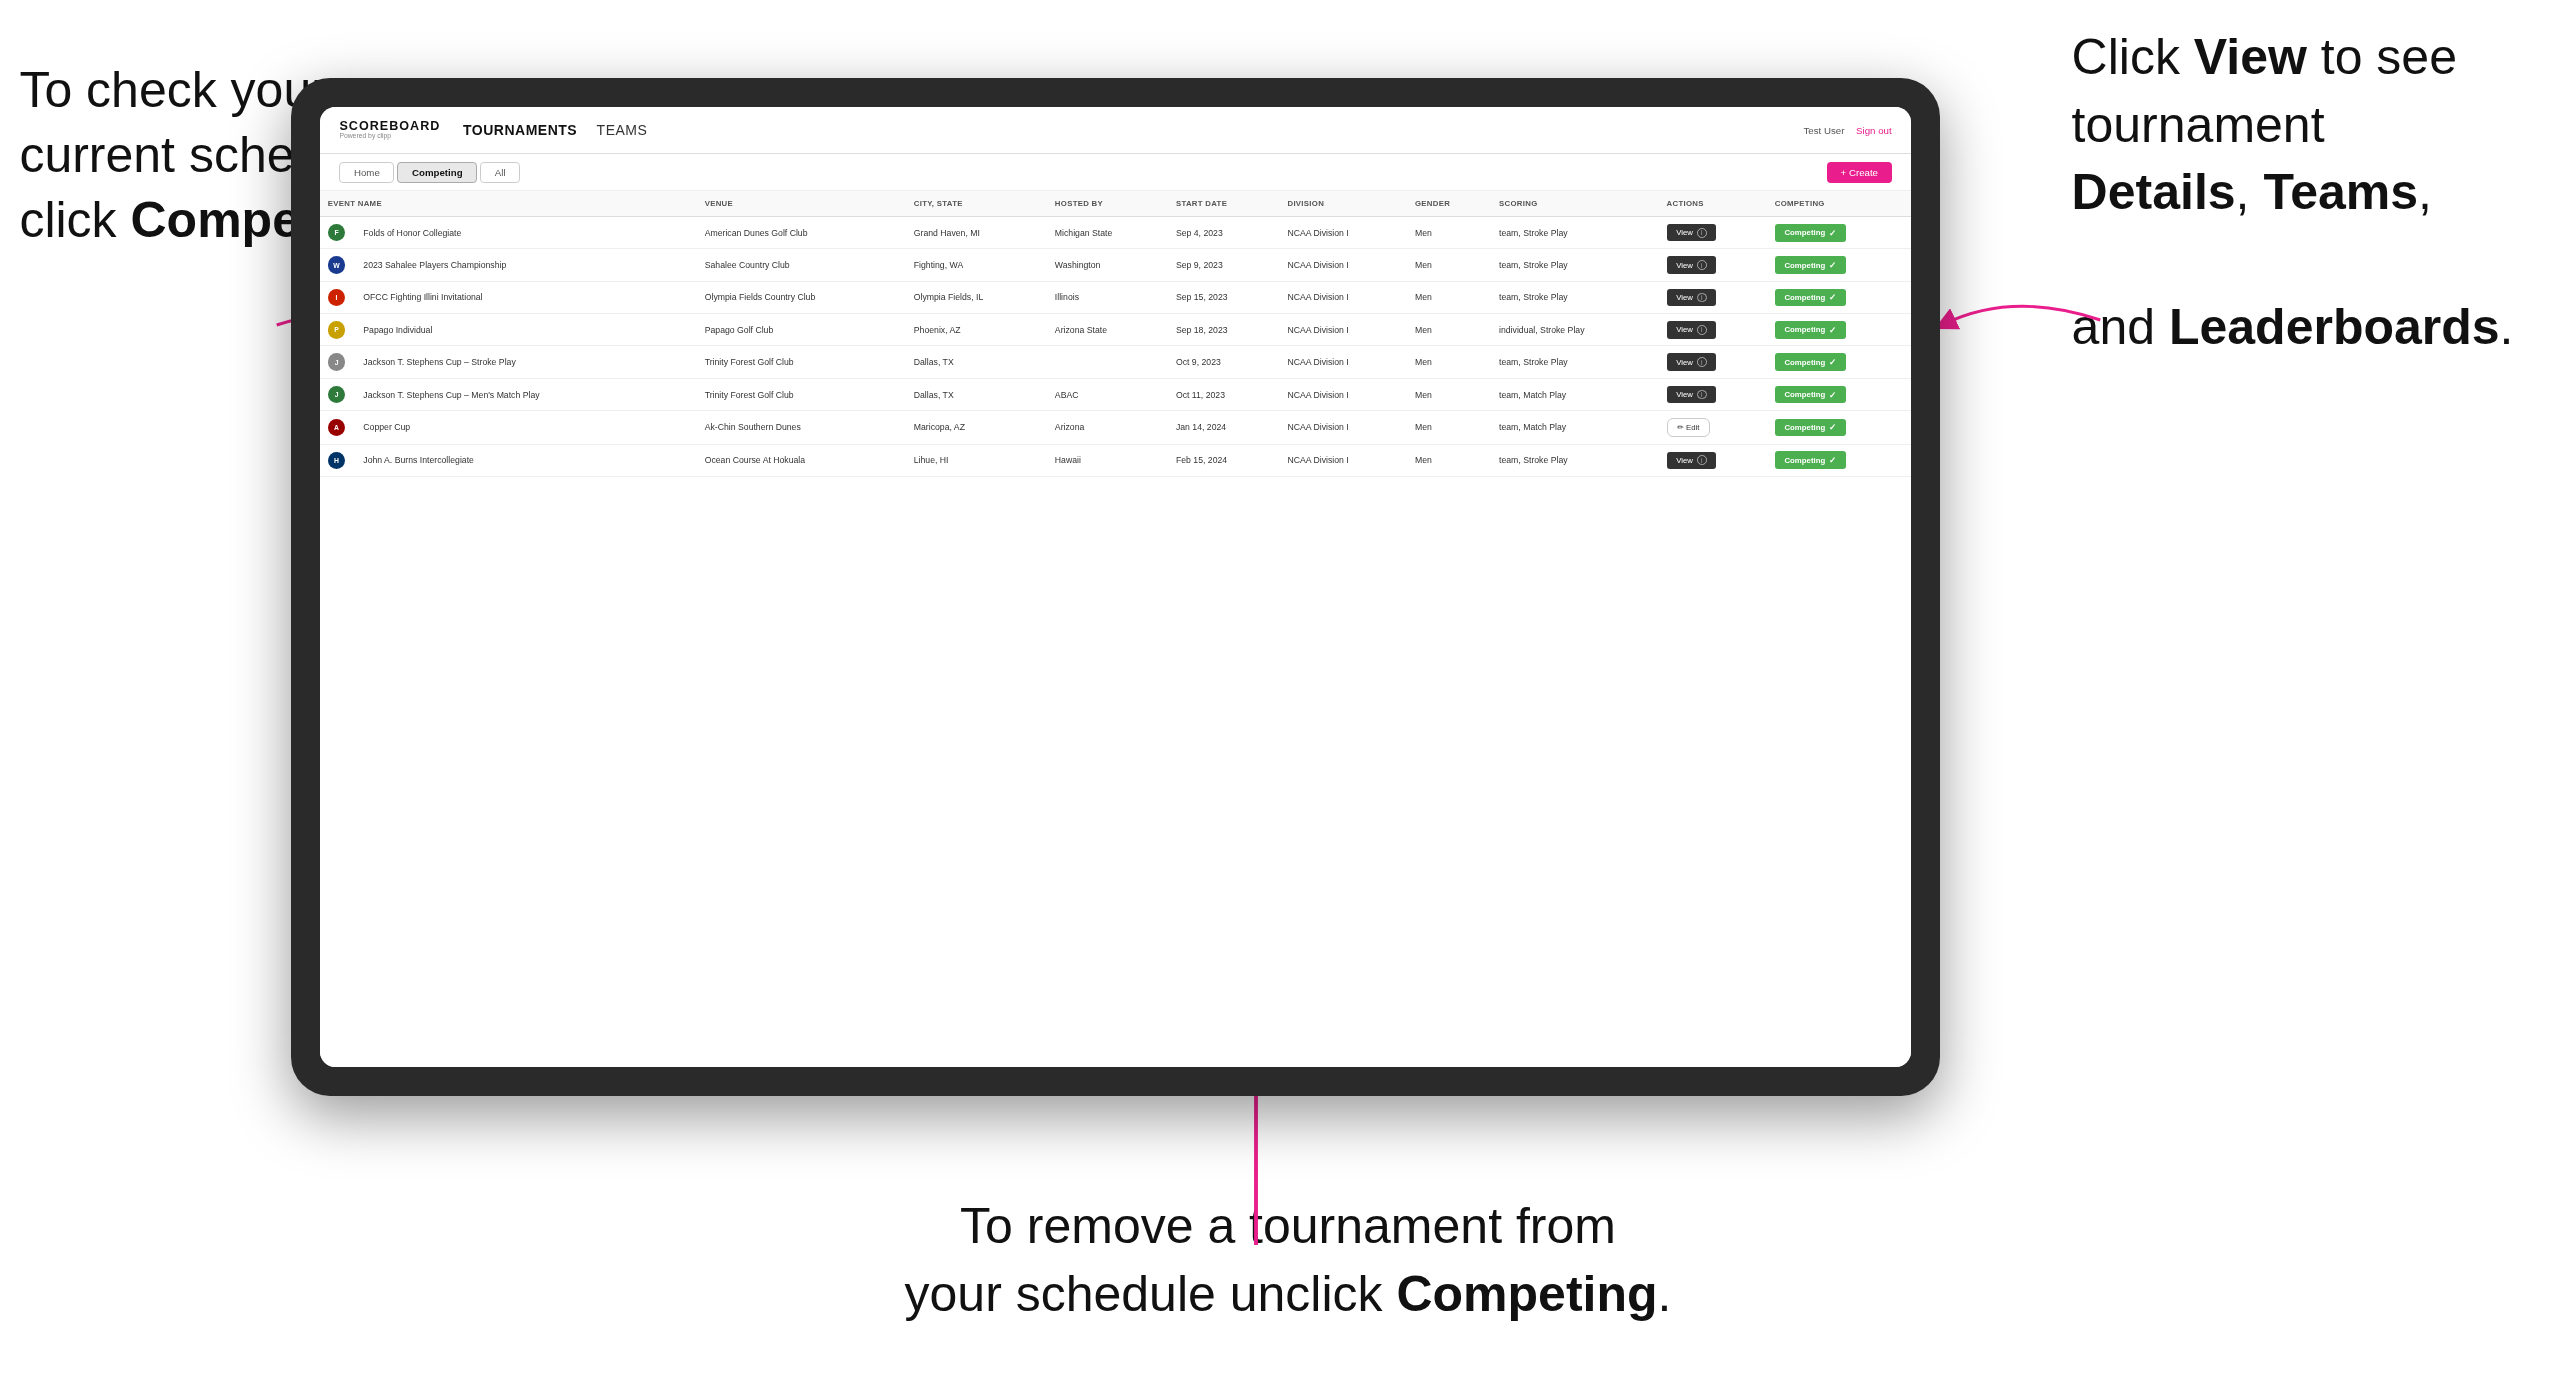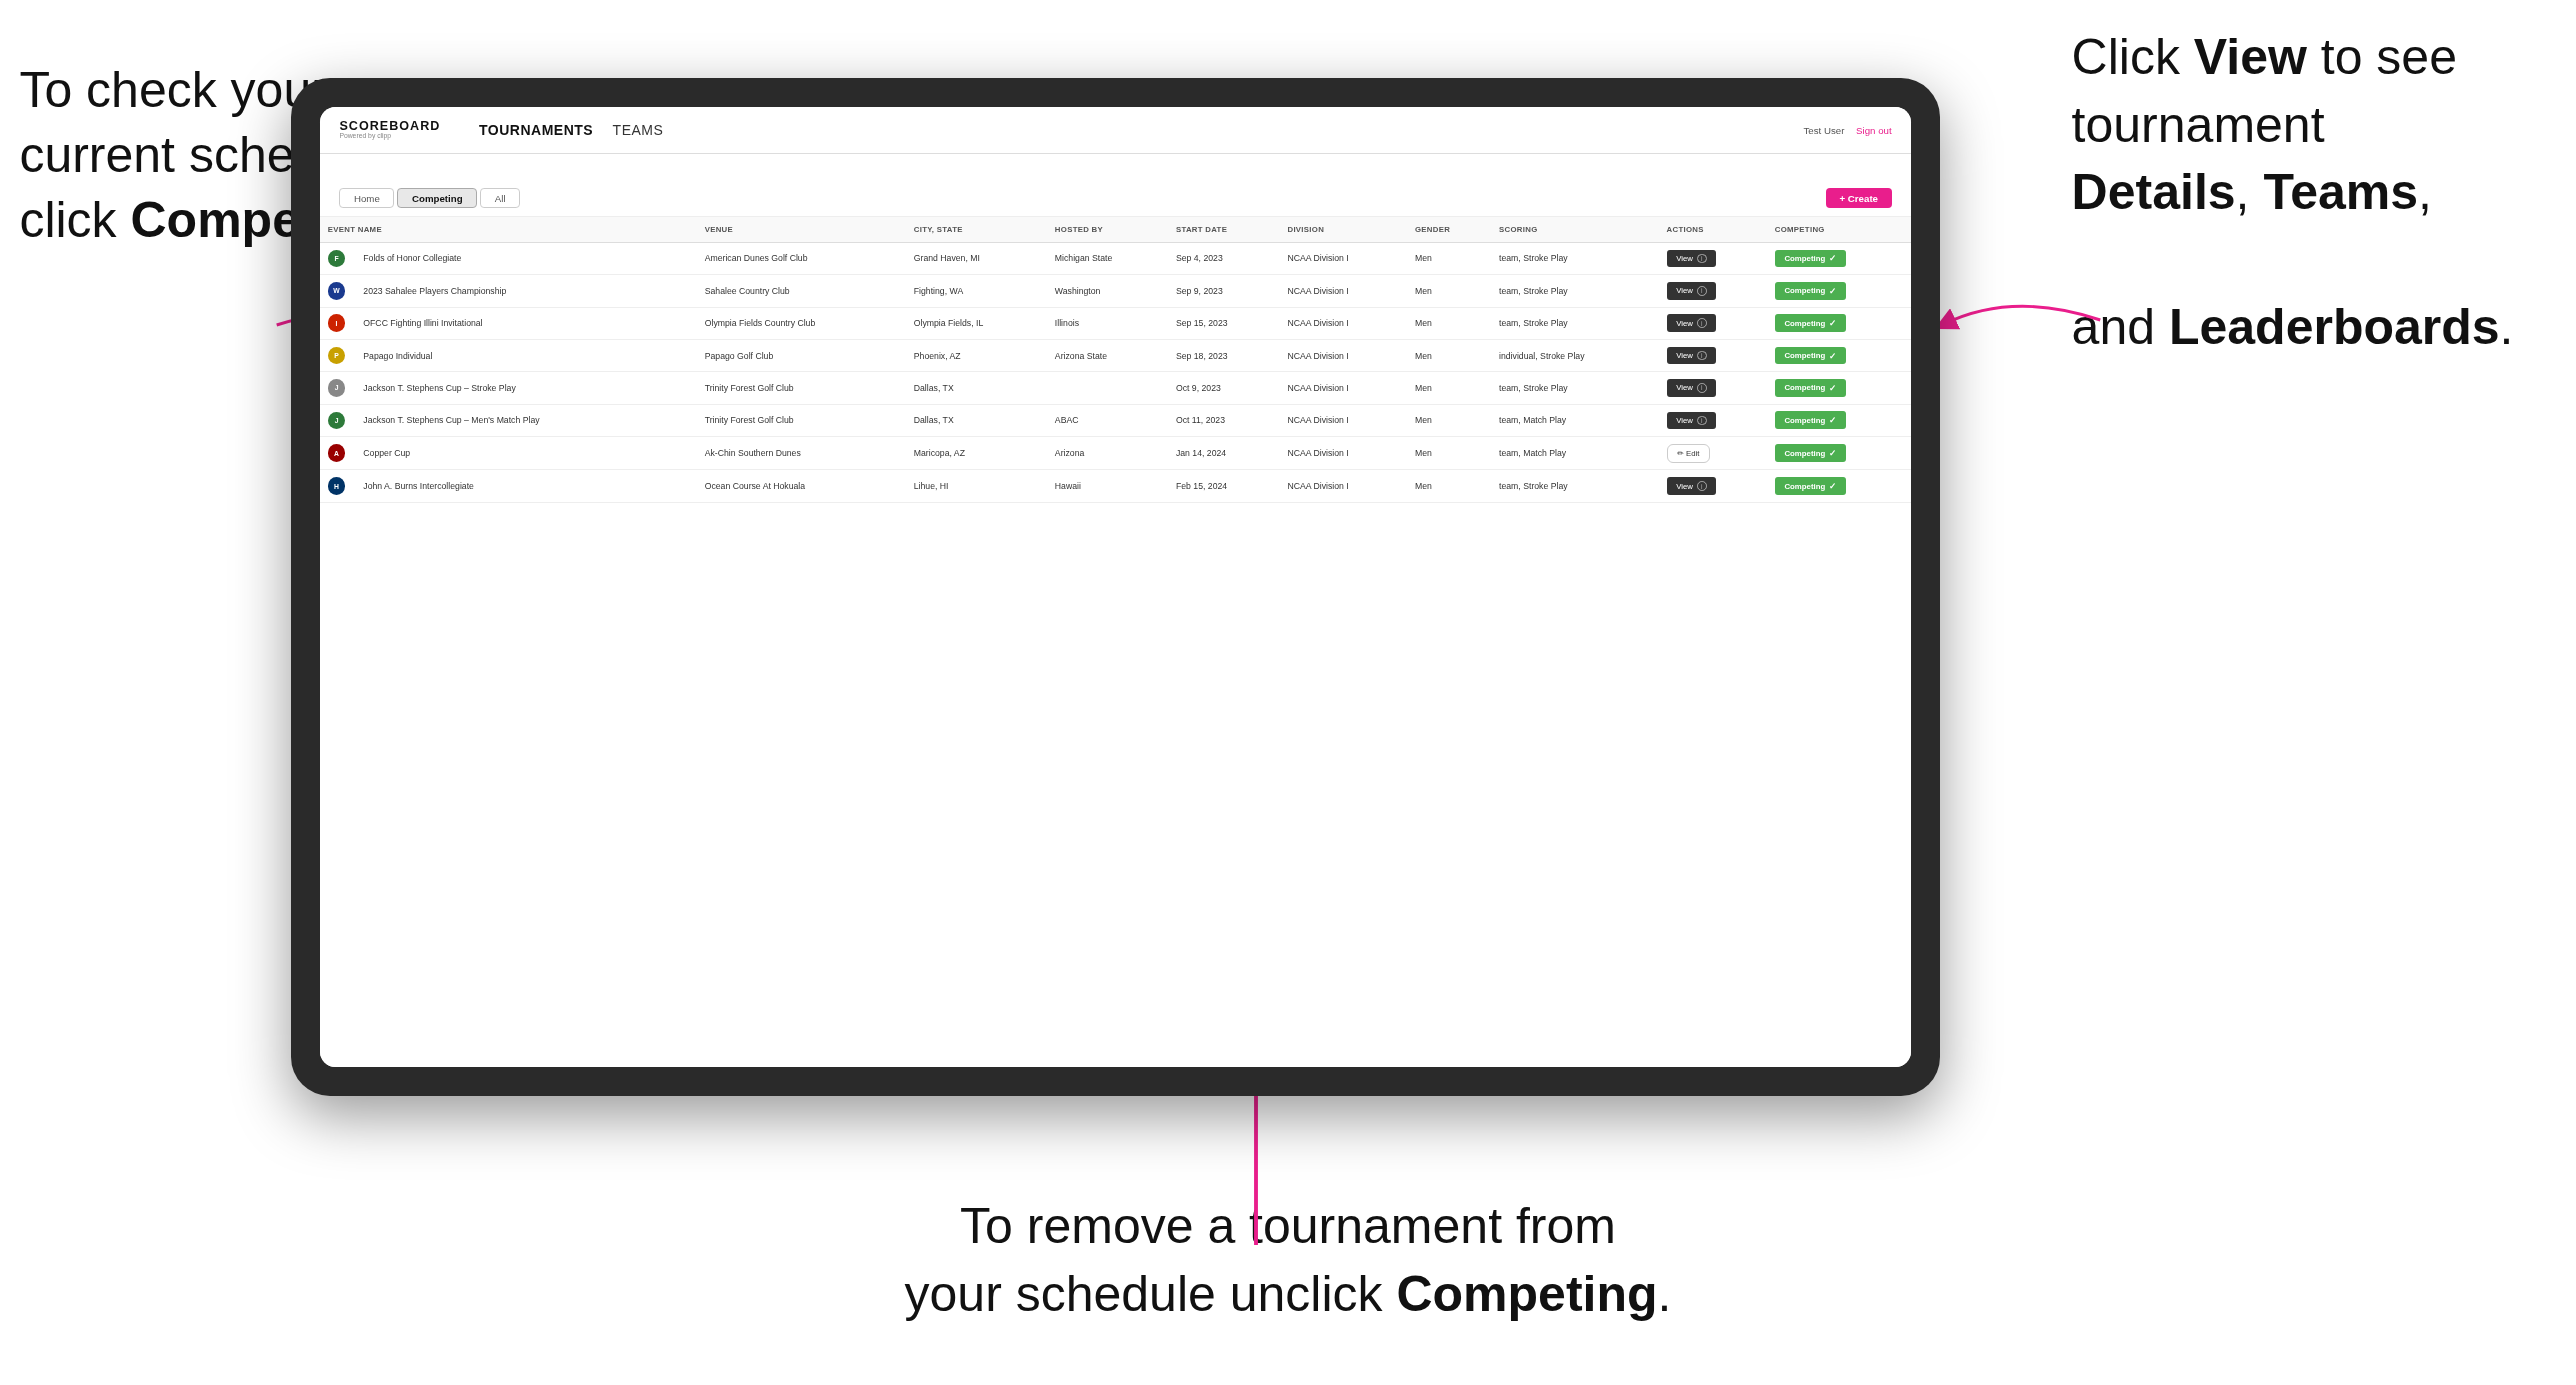--- a/index.html
+++ b/index.html
@@ -72,21 +72,21 @@
     }
 
     
     .nav-bar {
       background: #fff;
       border-bottom: 1px solid #ddd;
       padding: 0 19.4px;
       height: 47px;
       display: flex;
       align-items: center;
-      gap: 29px;
+      gap: 13px;
       flex-shrink: 0;
     }
     .scoreboard-logo {
       display: flex;
       flex-direction: column;
       line-height: 1;
     }
     .scoreboard-logo .logo-main {
       font-size: 12.6px;
       font-weight: 900;
@@ -146,23 +146,22 @@
       font-weight: 600;
     }
     .create-btn {
       margin-left: auto;
       background: #e91e8c;
       color: #fff;
       border: none;
       border-radius: 3.9px;
       padding: 4.8px 13.6px;
       font-size: 9.7px;
-      font-weight: 700;
+      font-weight: 400;
       cursor: pointer;
-      margin-top: 26px;
     }
 
     
     .table-container {
       flex: 1;
       overflow: auto;
       background: #fff;
     }
     table {
       width: 100%;

